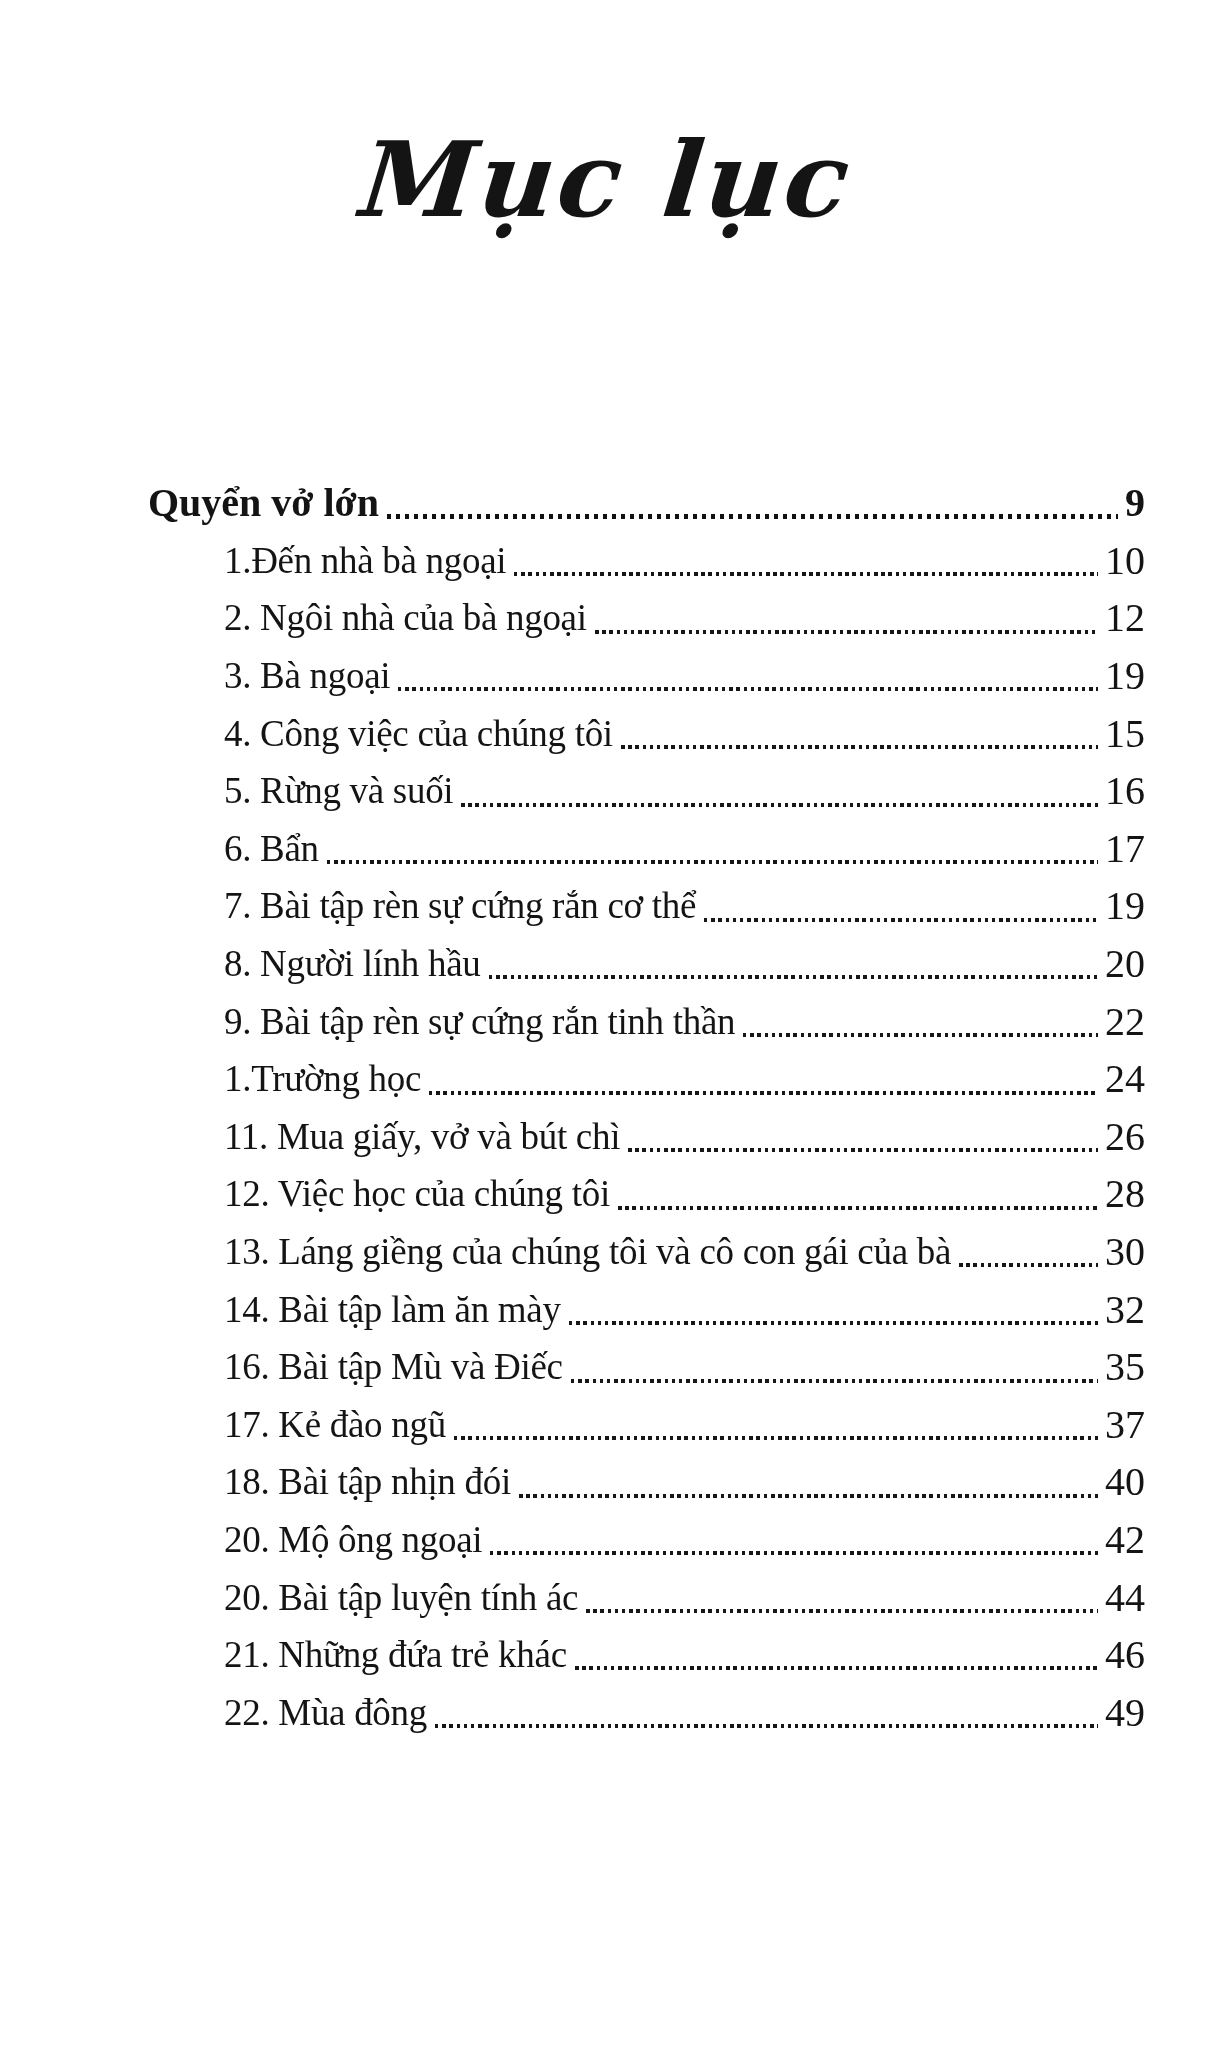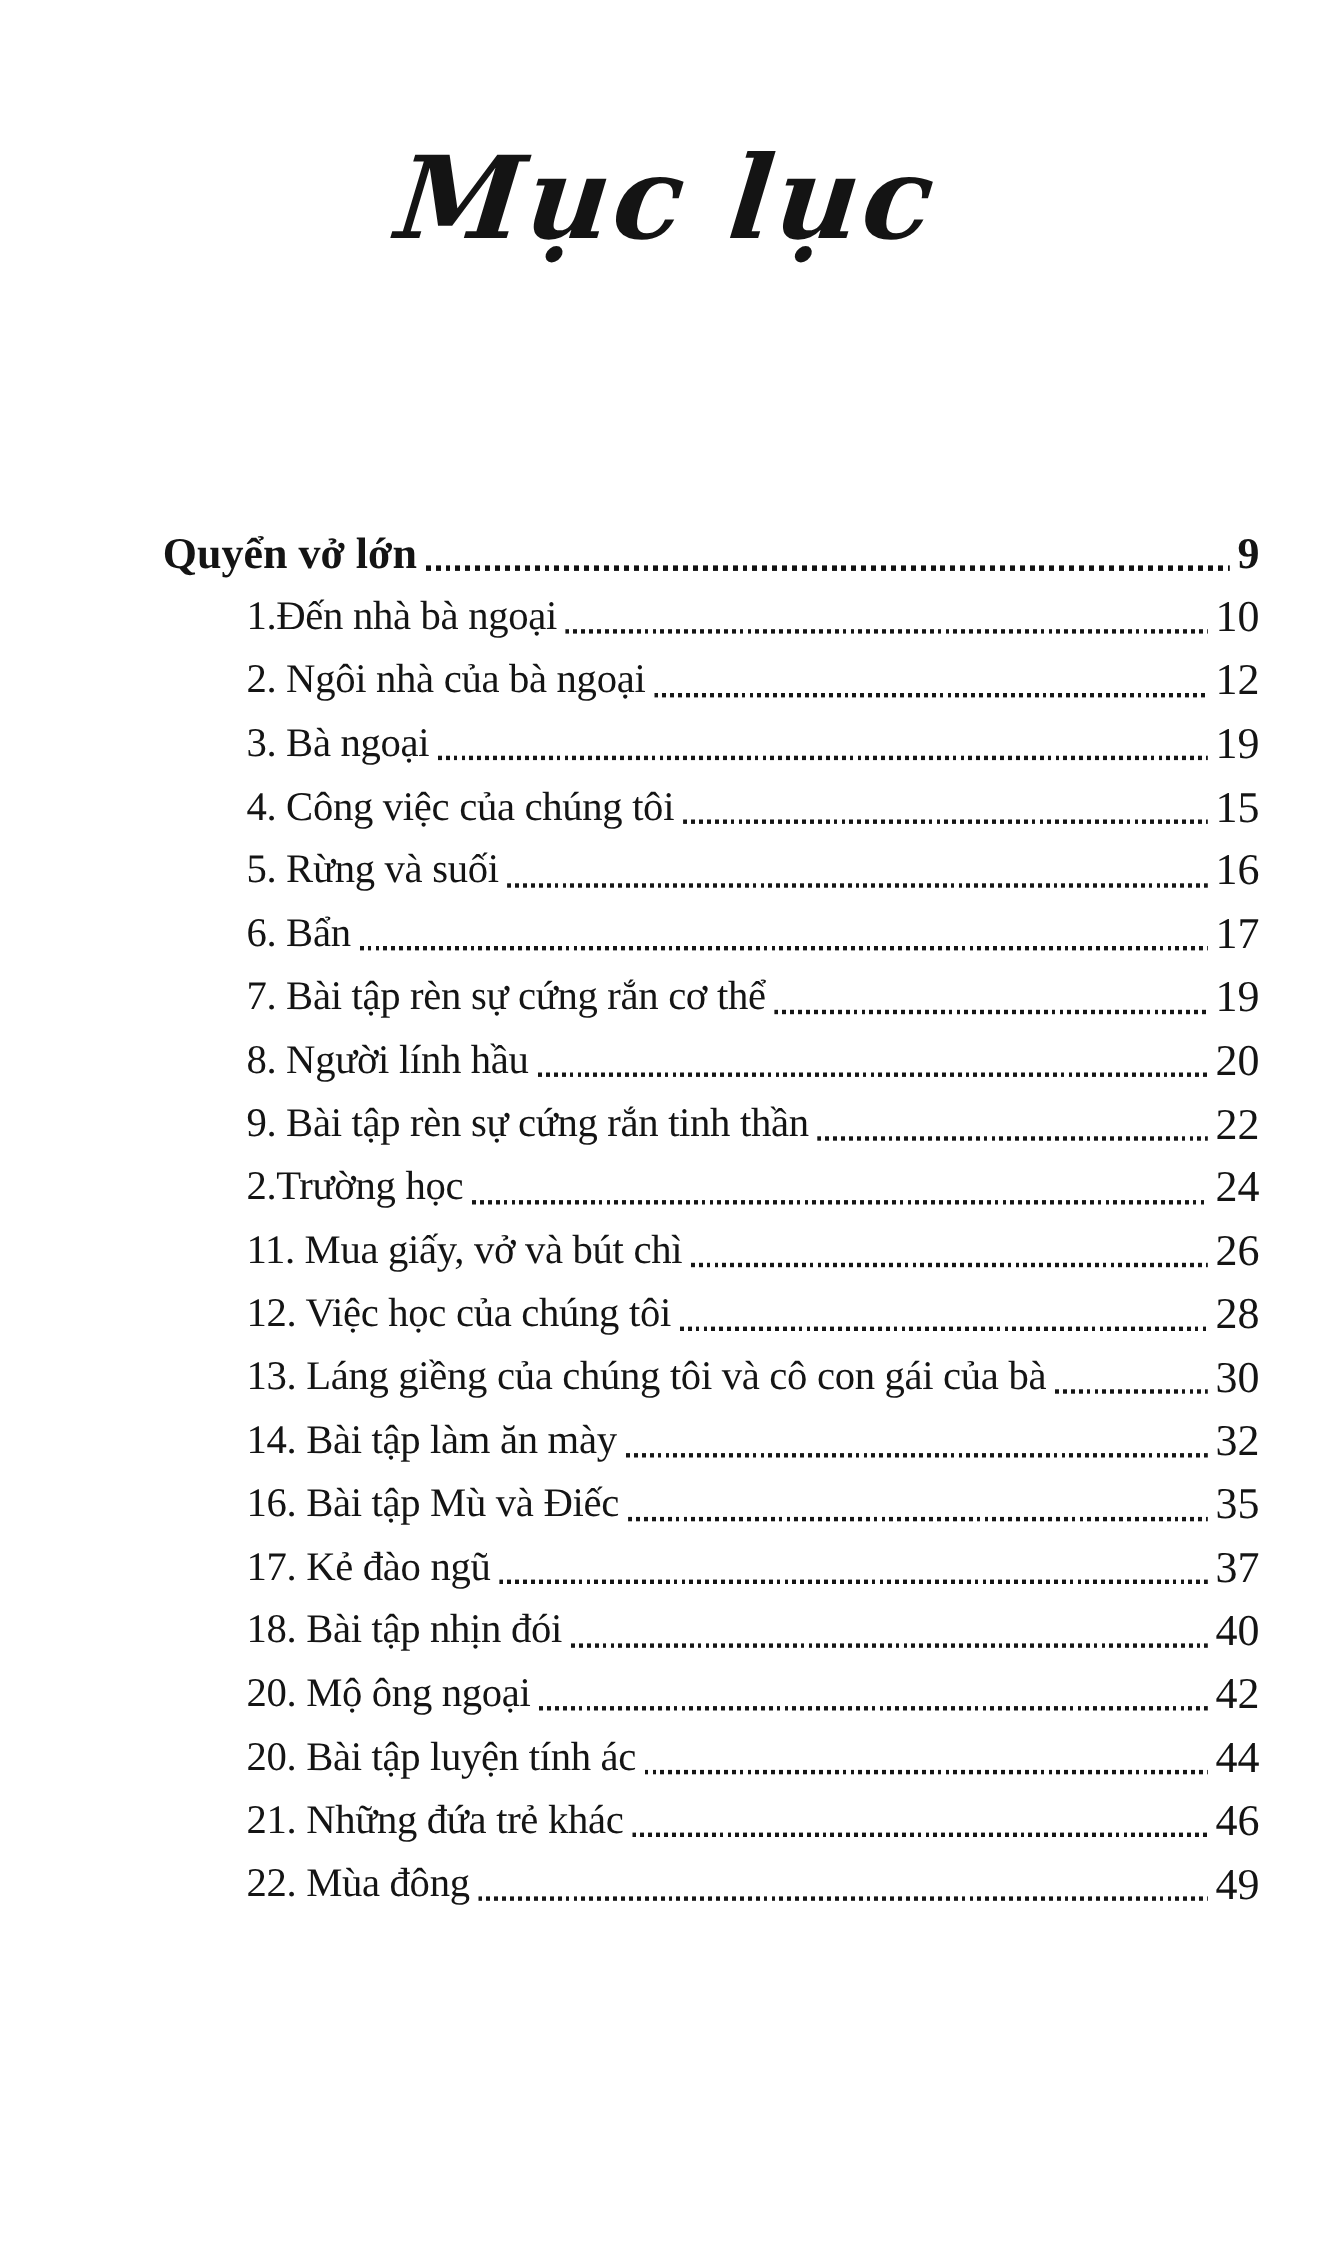--- a/index.html
+++ b/index.html
@@ -142,21 +142,21 @@
     <span class="pagenum">20</span>
   </div>
 
   <div class="toc-row entry">
     <span class="label">9. Bài tập rèn sự cứng rắn tinh thần</span>
     <span class="dots"></span>
     <span class="pagenum">22</span>
   </div>
 
   <div class="toc-row entry">
-    <span class="label">2.Trường học</span>
+    <span class="label">1.Trường học</span>
     <span class="dots"></span>
     <span class="pagenum">24</span>
   </div>
 
   <div class="toc-row entry">
     <span class="label">11. Mua giấy, vở và bút chì</span>
     <span class="dots"></span>
     <span class="pagenum">26</span>
   </div>
 

